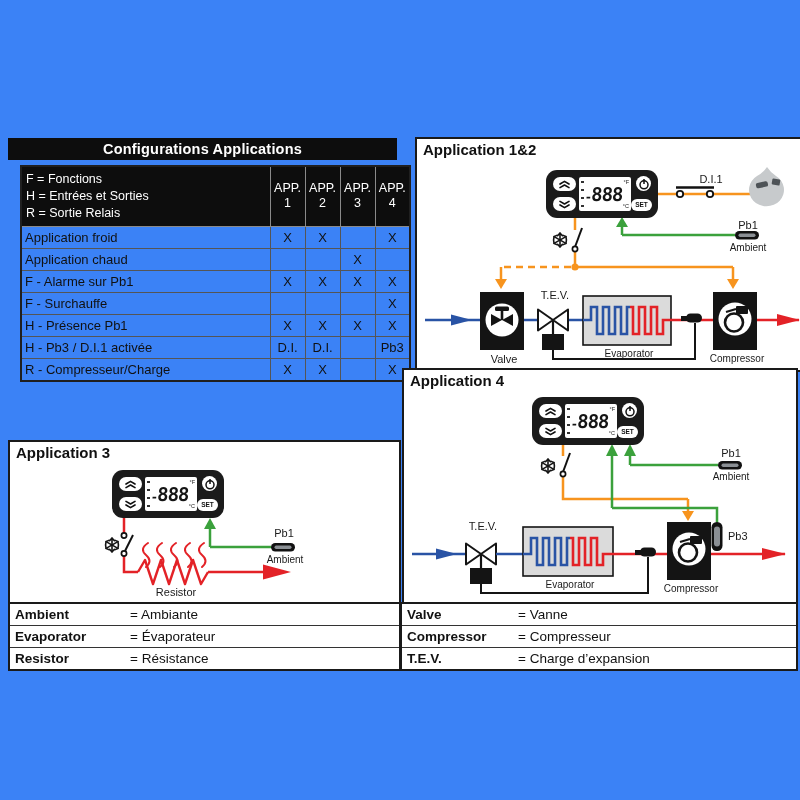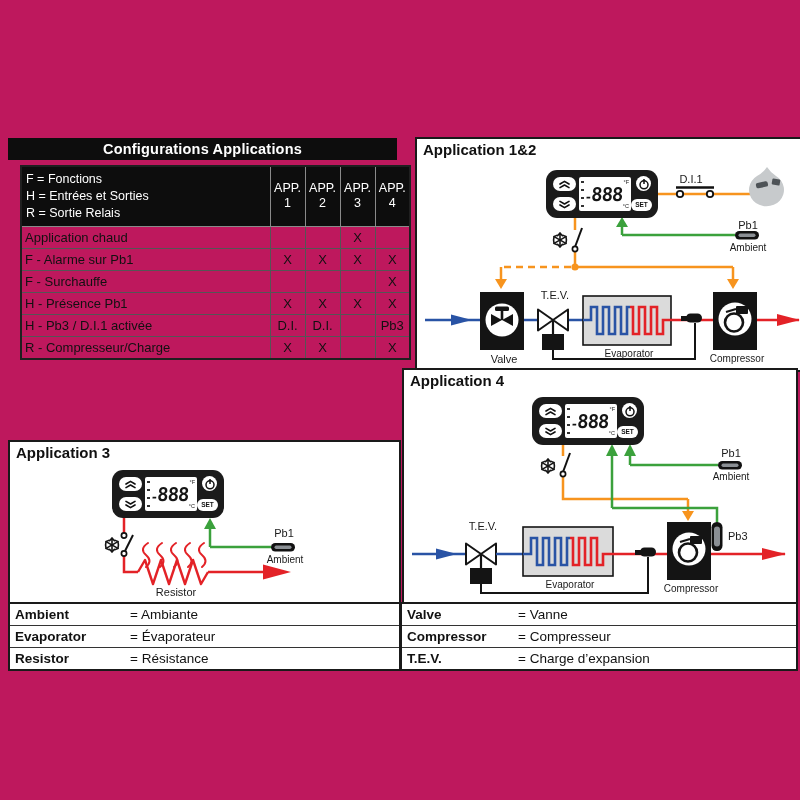--- a/index.html
+++ b/index.html
@@ -1,16 +1,16 @@
 <!DOCTYPE html>
 <html><head>
 <meta charset="utf-8">
 <style>
   html,body { margin:0; padding:0; background:#fff; }
-  #page { position:relative; width:800px; height:800px; background:#be185d; overflow:hidden;
+  #page { position:relative; width:800px; height:800px; background:#3b82f6; overflow:hidden;
           font-family:"Liberation Sans","DejaVu Sans",sans-serif; color:#111; }
 
   
   .cfg-wrap { position:absolute; left:8px; top:138px; width:389px; }
   .cfg-title { background:#0d0d0d; color:#fff; font-weight:bold; font-size:14.5px;
                text-align:center; height:22px; line-height:22px; letter-spacing:.2px; }
   table.cfg { margin-top:5px; border-collapse:collapse; width:389px; table-layout:fixed;
               border:2px solid #1f1f1f;margin-left:12px; }
   .cfg th, .cfg td { border:1.3px solid #555; }
   .cfg thead th { background:#0d0d0d; color:#fff; font-weight:normal; border-color:#8a8a8a; }
@@ -111,20 +111,27 @@
               <div>3</div>
             </th>
           <th class="a">
               <div>APP.</div>
               <div>4</div>
             </th>
         </tr>
       </thead>
       <tbody>
         <tr>
+            <td class="lab">Application froid</td>
+            <td class="val">X</td>
+            <td class="val">X</td>
+            <td class="val"></td>
+            <td class="val">X</td>
+          </tr>
+        <tr>
             <td class="lab">Application chaud</td>
             <td class="val"></td>
             <td class="val"></td>
             <td class="val">X</td>
             <td class="val"></td>
           </tr>
         <tr>
             <td class="lab">F - Alarme sur Pb1</td>
             <td class="val">X</td>
             <td class="val">X</td>
@@ -277,21 +284,21 @@
       </div>
       <div class="d-pwr">
           <svg width="12" height="12" viewBox="0 0 12 12">
             <circle cx="6" cy="6.8" r="4" fill="none" stroke="#111" stroke-width="1.5"></circle>
             <line x1="6" y1="1" x2="6" y2="6" stroke="#111" stroke-width="1.5"></line>
           </svg>
         </div>
       <div class="d-set">SET</div>
     </div>
 
-    <div class="lbl" style="left:252px; top:34px; width:44px;">D.I.1</div>
+    <div class="lbl" style="left:272px; top:34px; width:44px;">D.I.1</div>
     <div class="lbl" style="left:317px; top:80px; width:28px;">Pb1</div>
     <div class="lbl s" style="left:304px; top:103px; width:54px;">Ambient</div>
     <div class="lbl" style="left:61px; top:214px; width:52px;">Valve</div>
     <div class="lbl" style="left:112px; top:150px; width:52px;">T.E.V.</div>
     <div class="lbl s" style="left:166px; top:209px; width:92px;">Evaporator</div>
     <div class="lbl s" style="left:287px; top:214px; width:66px;">Compressor</div>
   </div>
 
   <div class="appbox" style="left:402px; top:368px; width:392px; height:232px;">
     <div class="app-title">Application 4</div>

